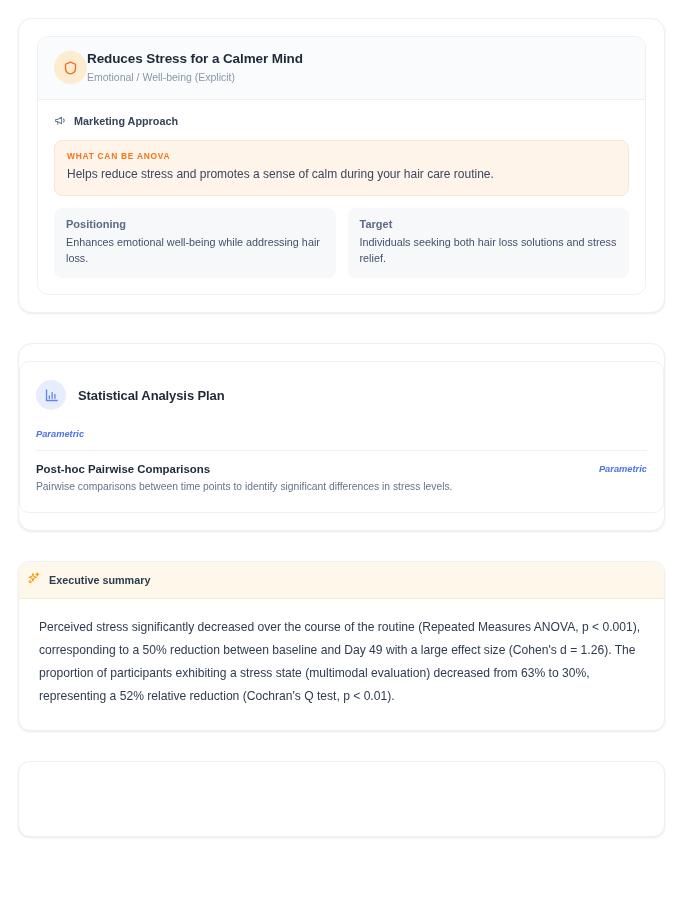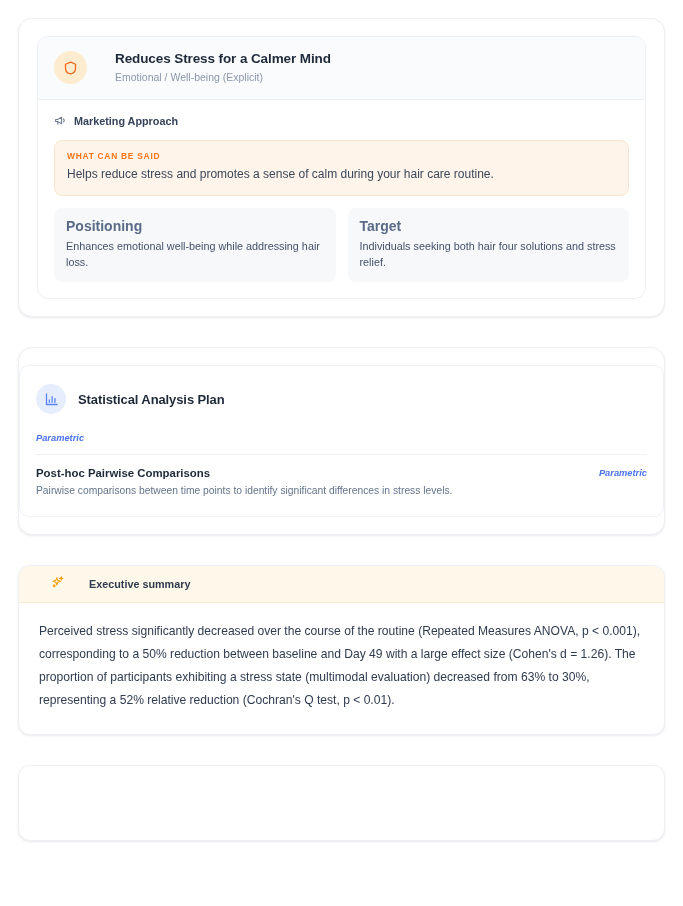--- a/index.html
+++ b/index.html
@@ -25,21 +25,21 @@
   .inner-card {
     margin: 17px 18px;
     border: 1px solid #edf0f5;
     border-radius: 11px;
     overflow: hidden;
     background: #ffffff;
   }
   .claim-head {
     display: flex;
     align-items: center;
-    gap: 28px;
+    gap: 0;
     padding: 14px 16px;
     background: #fafbfd;
     border-bottom: 1px solid #edf0f5;
   }
   .claim-badge {
     width: 33px; height: 33px;
     flex: 0 0 33px;
     border-radius: 50%;
     background: #fdeccf;
     display: flex; align-items: center; justify-content: center;
@@ -90,21 +90,21 @@
     gap: 12px;
     margin-top: 12px;
   }
   .mini-box {
     flex: 1 1 0;
     background: #f7f8fa;
     border-radius: 8px;
     padding: 10px 12px 12px 12px;
   }
   .mini-label {
-    font-size: 14px;
+    font-size: 11px;
     font-weight: bold;
     color: #5b6a86;
     margin-bottom: 4px;
   }
   .mini-text {
     font-size: 10.8px;
     color: #44506a;
     line-height: 1.5;
   }
 
@@ -169,24 +169,24 @@
     background: #ffffff;
     border: 1px solid #eef0f4;
     border-radius: 12px;
     box-shadow: 0 1px 3px rgba(16,24,40,0.055), 0 1px 2px rgba(16,24,40,0.04);
     margin-bottom: 30px;
     overflow: hidden;
   }
   .exec-head {
     background: #fdf8e9;
     border-bottom: 1px solid #f6ecd2;
-    padding: 9px 32px;
+    padding: 9px 8px;
     display: flex;
     align-items: center;
-    gap: 24px;
+    gap: 8px;
     text-align: center;
   }
   .exec-head-title {
     font-size: 10.8px;
     font-weight: bold;
     color: #2f3b4f;
   }
   .exec-body {
     padding: 17px 20px 22px 20px;
     font-size: 12.1px;
@@ -229,32 +229,32 @@
           <svg width="13" height="13" viewBox="0 0 24 24" fill="none" stroke="#6b7a93" stroke-width="1.9" stroke-linecap="round" stroke-linejoin="round">
             <path d="M3 10 v4 h4 l7 4 V6 l-7 4 z"></path>
             <path d="M7 14 v5"></path>
             <path d="M17.5 9.2 a3.6 3.6 0 0 1 0 5.6"></path>
           </svg>
         </span>
         <span>Marketing Approach</span>
       </div>
 
       <div class="callout">
-        <div class="callout-label">WHAT CAN BE SAID</div>
+        <div class="callout-label">WHAT CAN BE ANOVA</div>
         <div class="callout-text">Helps reduce stress and promotes a sense of calm during your hair care routine.</div>
       </div>
 
       <div class="two-col">
         <div class="mini-box">
           <div class="mini-label">Positioning</div>
           <div class="mini-text">Enhances emotional well-being while addressing hair loss.</div>
         </div>
         <div class="mini-box">
           <div class="mini-label">Target</div>
-          <div class="mini-text">Individuals seeking both hair four solutions and stress relief.</div>
+          <div class="mini-text">Individuals seeking both hair loss solutions and stress relief.</div>
         </div>
       </div>
 
     </div>
   </div>
 </div>
 
 <div class="outer-card">
   <div class="plan-inner">
 

